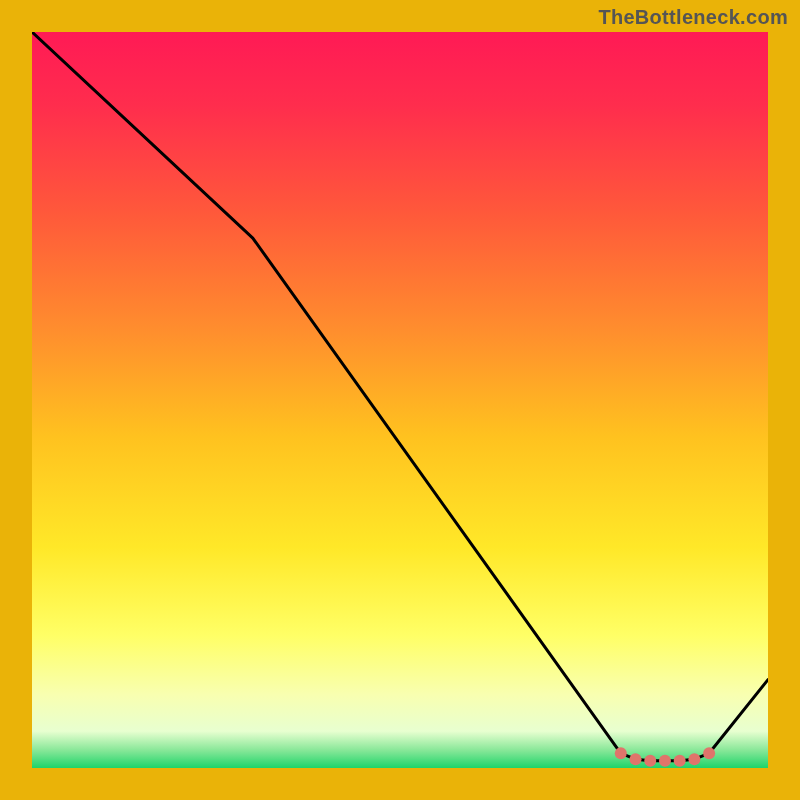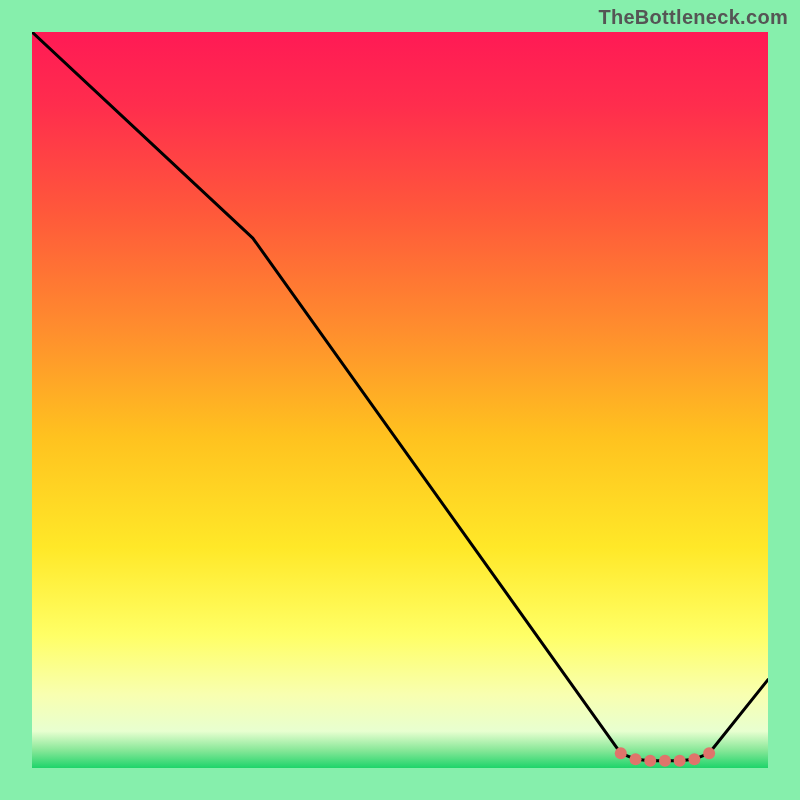--- a/index.html
+++ b/index.html
@@ -8,21 +8,21 @@
     width: 800px;
     height: 800px;
     background: #000;
     font-family: Arial, Helvetica, sans-serif;
     overflow: hidden;
   }
   .frame {
     position: relative;
     width: 800px;
     height: 800px;
-    background: #86efac;
+    background: #eab308;
   }
   .watermark {
     position: absolute;
     top: 6px;
     right: 12px;
     color: #555;
     font-size: 20px;
     font-weight: 600;
     letter-spacing: 0.3px;
     user-select: none;

